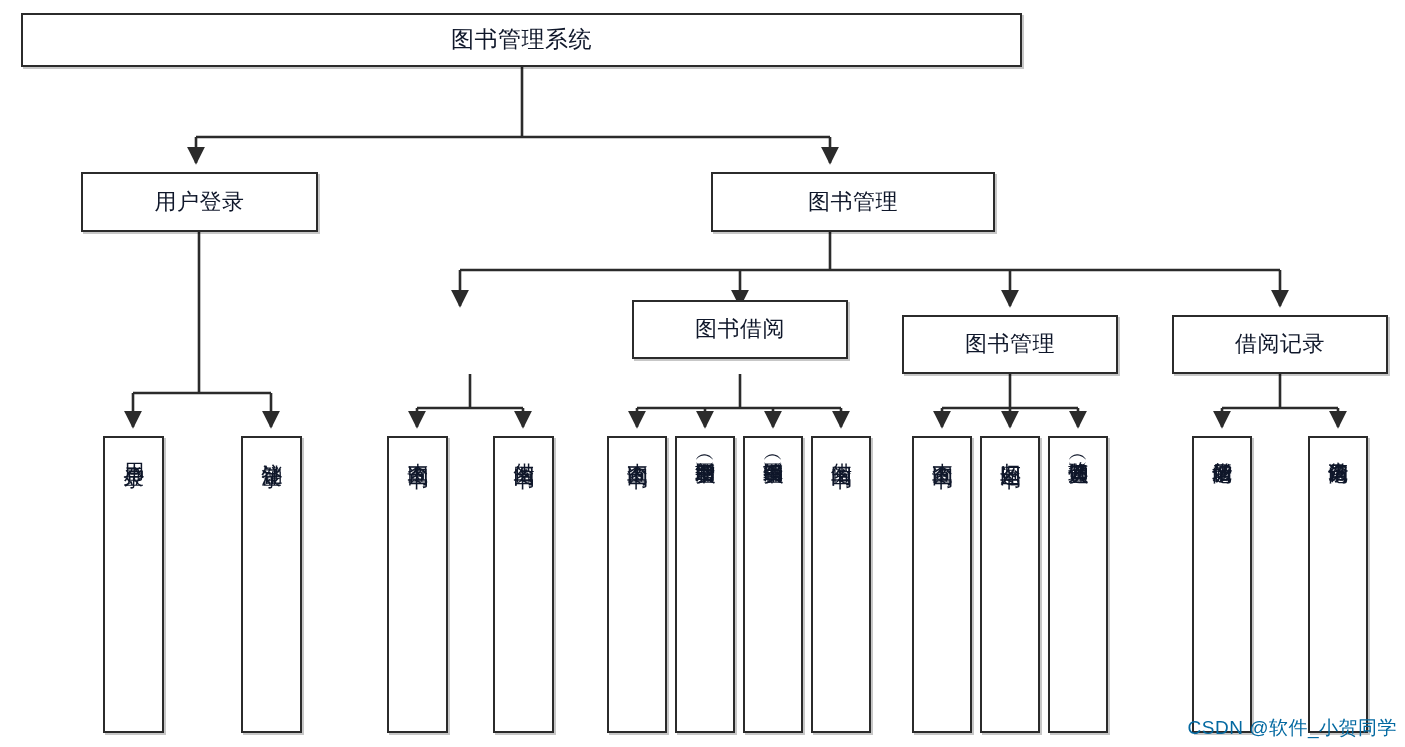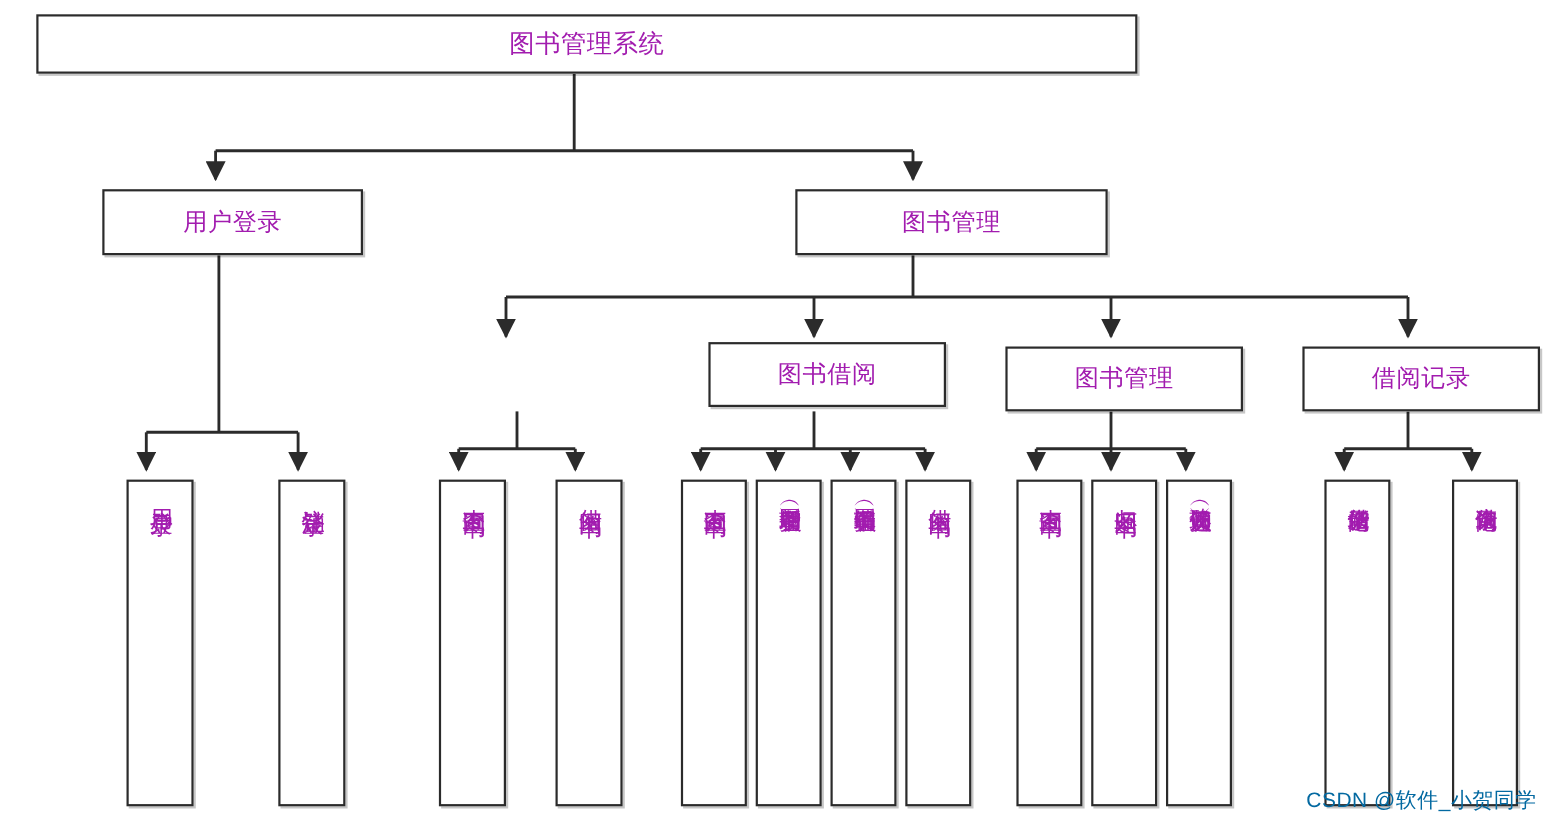--- a/index.html
+++ b/index.html
@@ -27,22 +27,21 @@
   }
   .node {
     position: absolute;
     box-sizing: border-box;
     background: #ffffff;
     border: 2px solid #2b2b2b;
     box-shadow: 2px 2px 0 rgba(0,0,0,0.22);
     display: flex;
     align-items: center;
     justify-content: center;
-    color: #a21caf;
-    margin-left: 12px;
+    color: #0f172a;
   }
   .node.h {
     
   }
   .node.h .label {
     font-size: 22px;
     line-height: 1.1;
     letter-spacing: 0.5px;
     white-space: nowrap;
   }
@@ -135,21 +134,21 @@
     <span class="label">图书管理系统</span>
   </div>
 
   <div class="node h" style="left:81px; top:172px; width:237px; height:60px;">
     <span class="label">用户登录</span>
   </div>
   <div class="node h" style="left:711px; top:172px; width:284px; height:60px;">
     <span class="label">图书管理</span>
   </div>
 
-  <div class="node h" style="left:632px; top:311px; width:216px; height:59px;">
+  <div class="node h" style="left:632px; top:300px; width:216px; height:59px;">
     <span class="label">图书借阅</span>
   </div>
   <div class="node h" style="left:902px; top:315px; width:216px; height:59px;">
     <span class="label">图书管理</span>
   </div>
   <div class="node h" style="left:1172px; top:315px; width:216px; height:59px;">
     <span class="label">借阅记录</span>
   </div>
 
   <div class="node v" style="left:103px; top:436px; width:61px; height:297px;">

